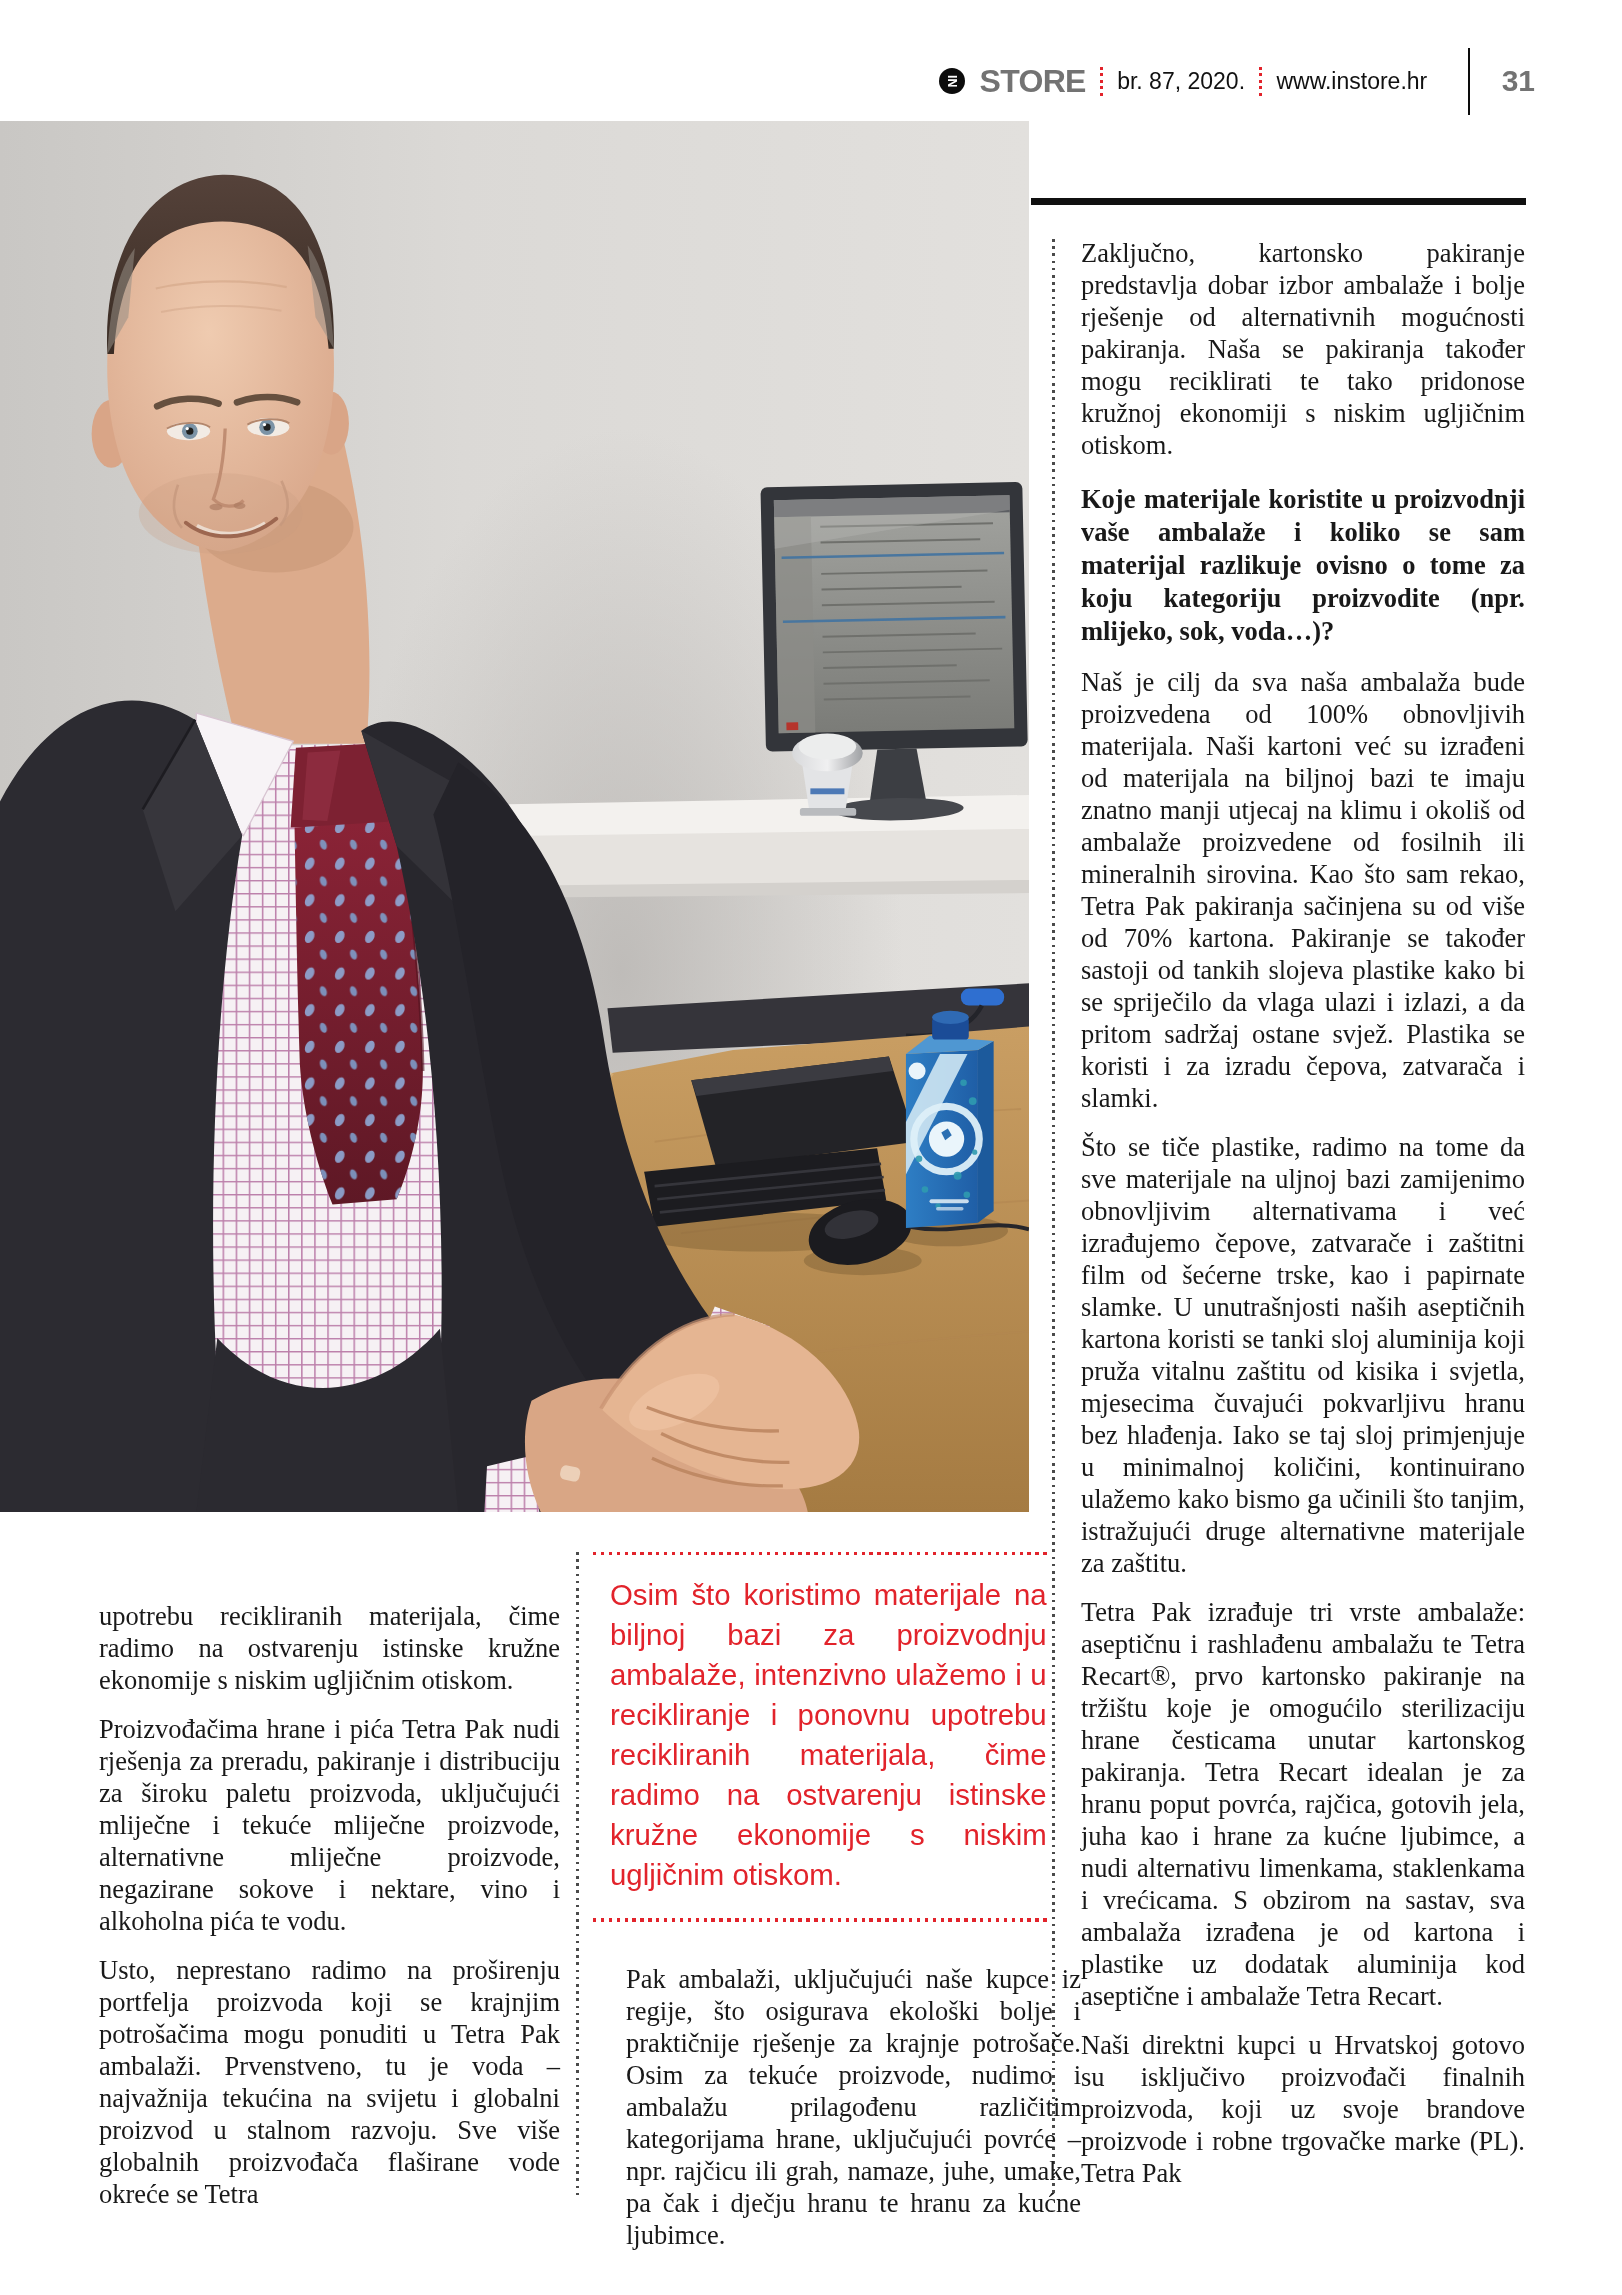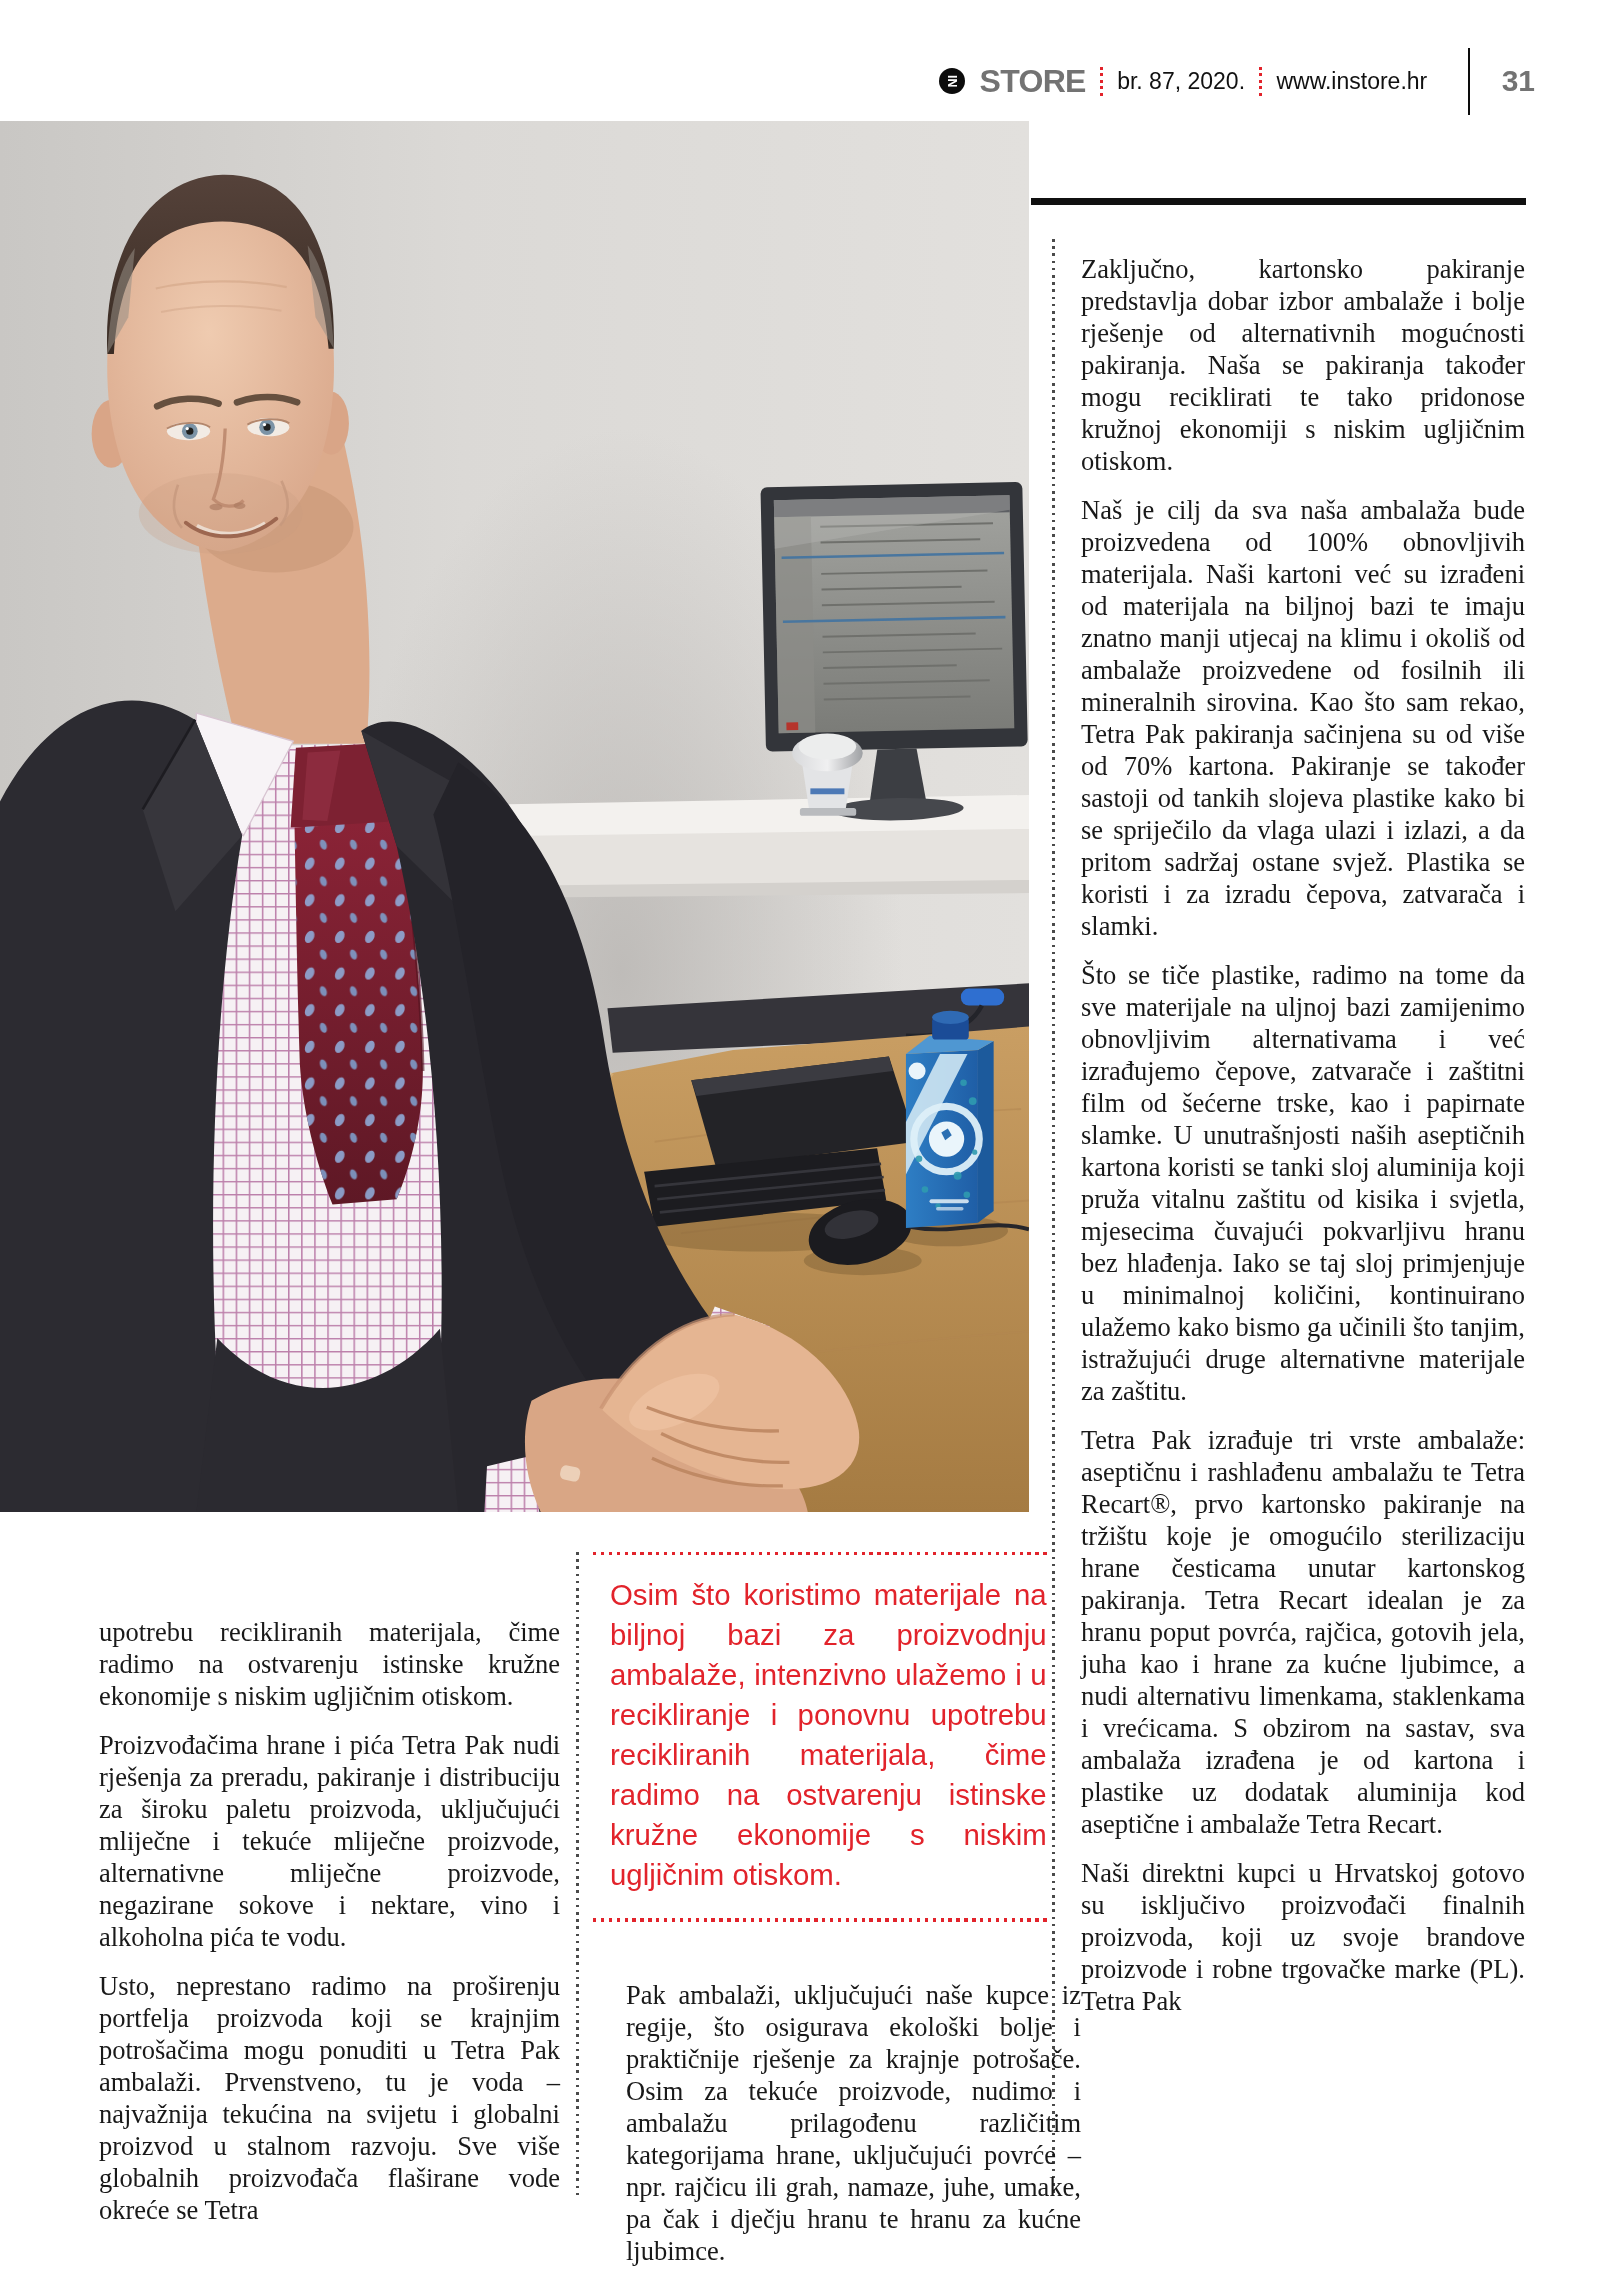--- a/index.html
+++ b/index.html
@@ -30,21 +30,21 @@
   #vsep-right{left:1052px;top:239px;height:1958px;}
   #vsep-left{left:576px;top:1552px;height:648px;}
 
   
   .col{position:absolute;}
   #col-right{left:1081px;top:237px;width:444px;}
   #col-left{left:99px;top:1600px;width:461px;}
   #mid-cont{left:626px;top:1963px;width:455px;}
   .p{font-size:26.5px;line-height:32px;text-align:justify;margin:0 0 17px 0;}
   .q{font-size:26.5px;line-height:33px;text-align:justify;font-weight:bold;margin:22px 0 18.3px 0;}
-  .col > .q:first-child, .col > .p:first-child{margin-top:16px;}
+  .col > .q:first-child, .col > .p:first-child{margin-top:0;}
 
   
   .quote-box{position:absolute;left:593px;top:1552px;width:455px;}
   .dotline{height:3.3px;background:repeating-linear-gradient(90deg,#e2232b 0 3.3px,transparent 3.3px 7.9px);}
   .quote-text{font-family:"Liberation Sans",sans-serif;font-size:29.4px;line-height:40px;
               color:#e2232b;text-align:justify;padding:19.6px 1.3px 23.6px 17px;margin:0;}
 </style>
 </head>
 <body>
 
@@ -318,20 +318,21 @@
     <div class="dotline"></div>
     <p class="quote-text">Osim što koristimo materijale na biljnoj bazi za proizvodnju ambalaže, intenzivno ulažemo i u recikliranje i ponovnu upotrebu recikliranih materijala, čime radimo na ostvarenju istinske kružne ekonomije s niskim ugljičnim otiskom.</p>
     <div class="dotline"></div>
   </div>
   <div class="col" id="mid-cont">
     <p class="p">Pak ambalaži, uključujući naše kupce iz regije, što osigurava ekološki bolje i praktičnije rješenje za krajnje potrošače. Osim za tekuće proizvode, nudimo i ambalažu prilagođenu različitim kategorijama hrane, uključujući povrće – npr. rajčicu ili grah, namaze, juhe, umake, pa čak i dječju hranu te hranu za kućne ljubimce.</p>
   </div>
 
   <div class="col" id="col-right">
       <p class="p">Zaključno, kartonsko pakiranje predstavlja dobar izbor ambalaže i bolje rješenje od alternativnih mogućnosti pakiranja. Naša se pakiranja također mogu reciklirati te tako pridonose kružnoj ekonomiji s niskim ugljičnim otiskom.</p>
+      <p class="q">Koje materijale koristite u proizvodnji vaše ambalaže i koliko se sam materijal razlikuje ovisno o tome za koju kategoriju proizvodite (npr. mlijeko, sok, voda…)?</p>
       <p class="p">Naš je cilj da sva naša ambalaža bude proizvedena od 100% obnovljivih materijala. Naši kartoni već su izrađeni od materijala na biljnoj bazi te imaju znatno manji utjecaj na klimu i okoliš od ambalaže proizvedene od fosilnih ili mineralnih sirovina. Kao što sam rekao, Tetra Pak pakiranja sačinjena su od više od 70% kartona. Pakiranje se također sastoji od tankih slojeva plastike kako bi se spriječilo da vlaga ulazi i izlazi, a da pritom sadržaj ostane svjež. Plastika se koristi i za izradu čepova, zatvarača i slamki.</p>
       <p class="p">Što se tiče plastike, radimo na tome da sve materijale na uljnoj bazi zamijenimo obnovljivim alternativama i već izrađujemo čepove, zatvarače i zaštitni film od šećerne trske, kao i papirnate slamke. U unutrašnjosti naših aseptičnih kartona koristi se tanki sloj aluminija koji pruža vitalnu zaštitu od kisika i svjetla, mjesecima čuvajući pokvarljivu hranu bez hlađenja. Iako se taj sloj primjenjuje u minimalnoj količini, kontinuirano ulažemo kako bismo ga učinili što tanjim, istražujući druge alternativne materijale za zaštitu.</p>
       <p class="p">Tetra Pak izrađuje tri vrste ambalaže: aseptičnu i rashlađenu ambalažu te Tetra Recart®, prvo kartonsko pakiranje na tržištu koje je omogućilo sterilizaciju hrane česticama unutar kartonskog pakiranja. Tetra Recart idealan je za hranu poput povrća, rajčica, gotovih jela, juha kao i hrane za kućne ljubimce, a nudi alternativu limenkama, staklenkama i vrećicama. S obzirom na sastav, sva ambalaža izrađena je od kartona i plastike uz dodatak aluminija kod aseptične i ambalaže Tetra Recart.</p>
       <p class="p">Naši direktni kupci u Hrvatskoj gotovo su isključivo proizvođači finalnih proizvoda, koji uz svoje brandove proizvode i robne trgovačke marke (PL). Tetra Pak</p>
     </div>
 
 </div>
 
 
 </body></html>

